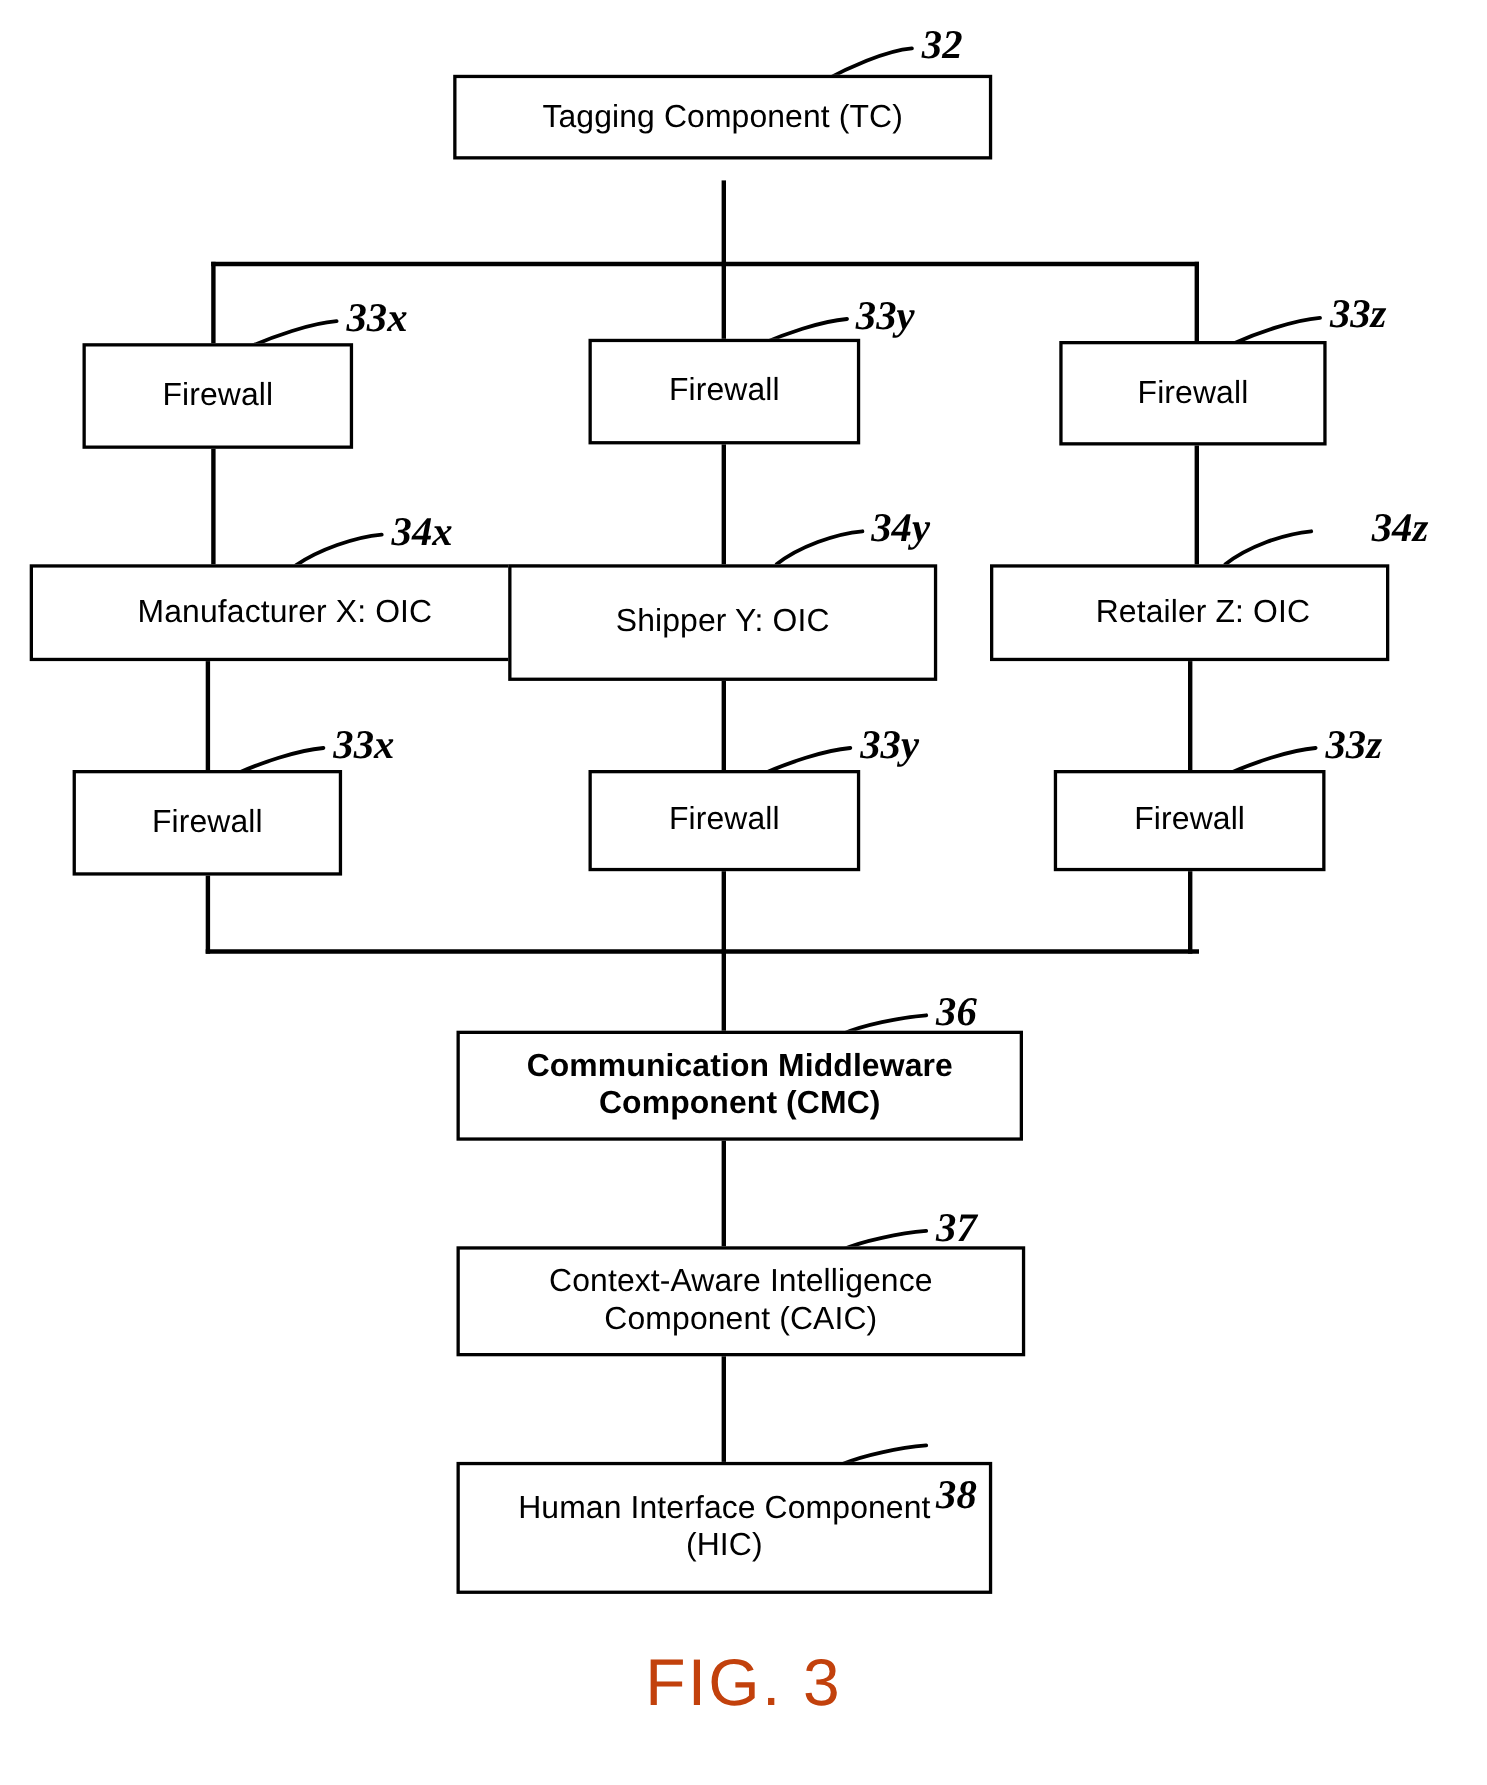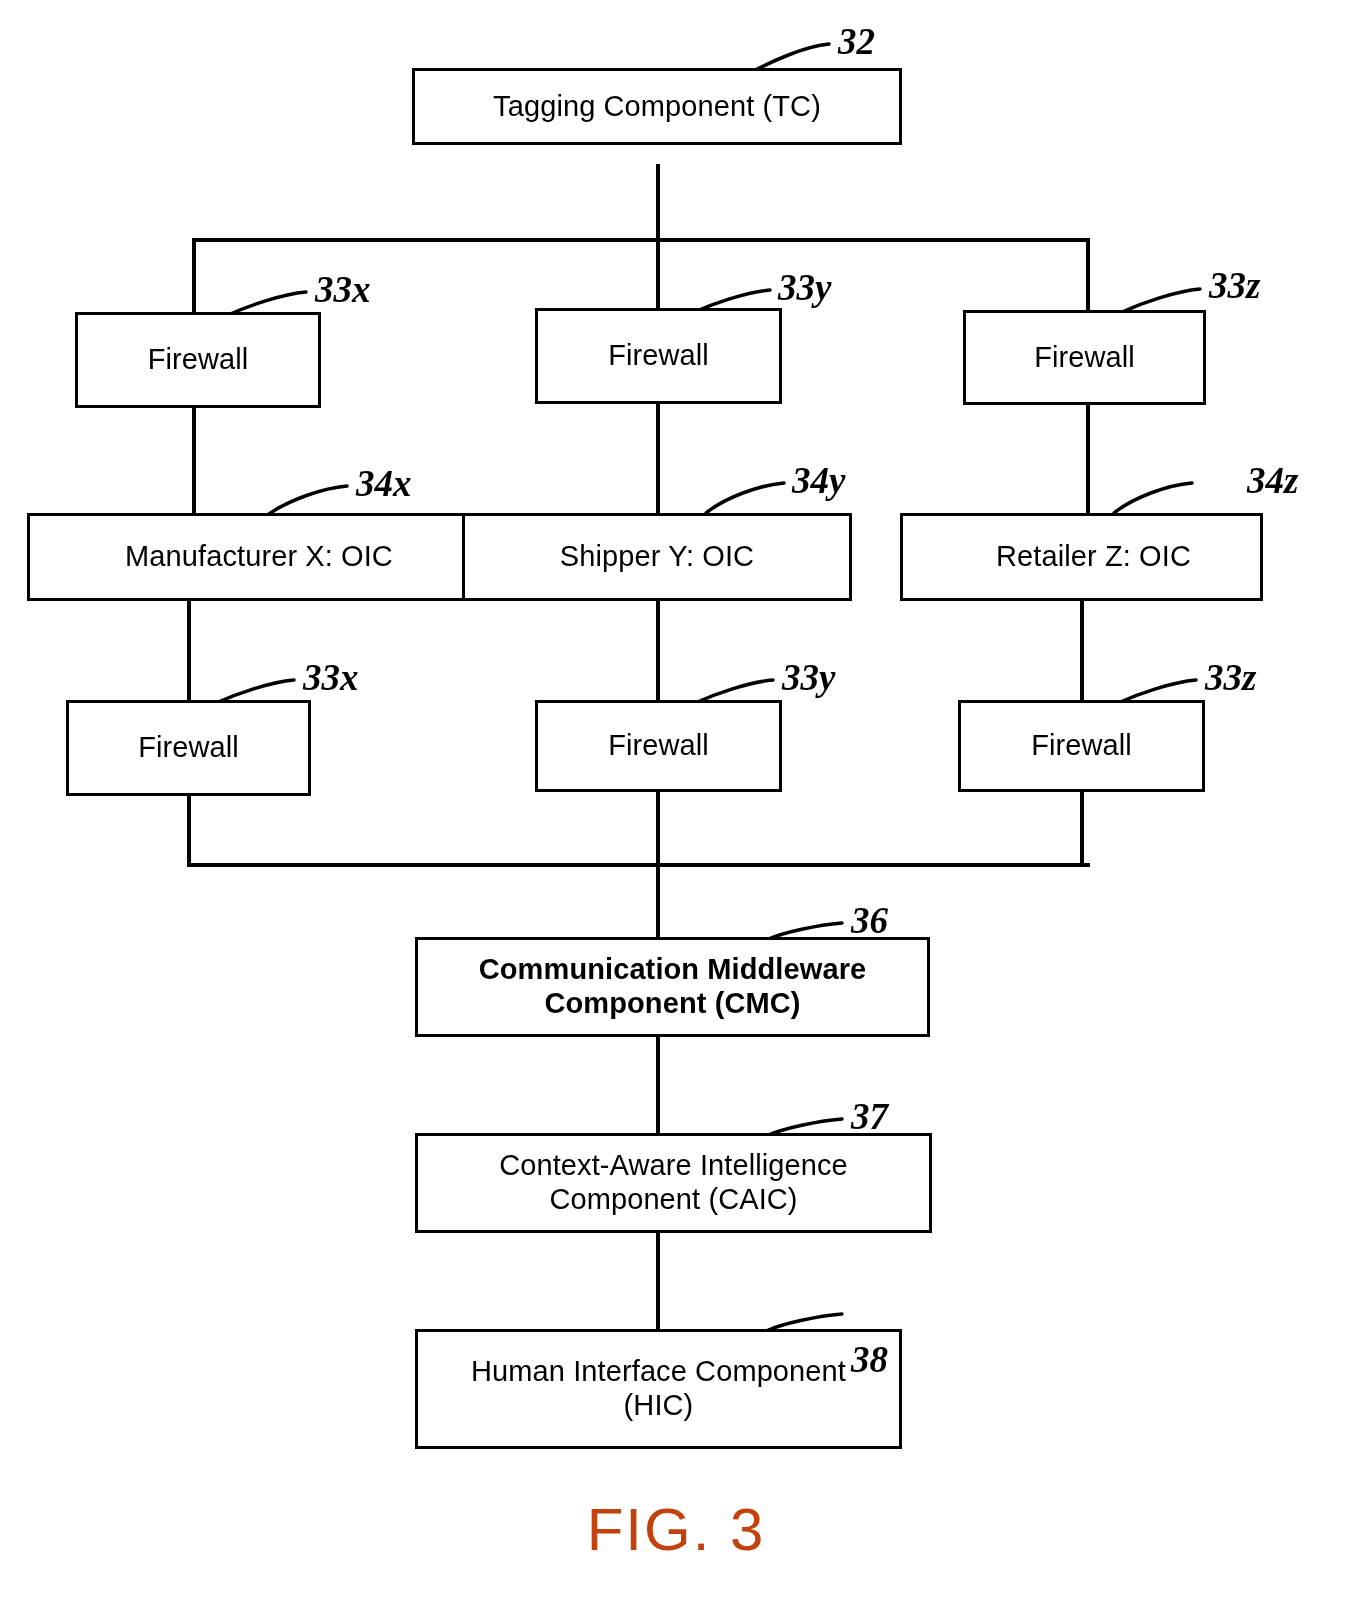--- a/index.html
+++ b/index.html
@@ -132,21 +132,21 @@
   </div>
 
   <div class="node-box" style="left:963px; top:310px; width:243px; height:95px;">
     <span class="node-label">Firewall</span>
   </div>
 
   <div class="node-box" style="left:27px; top:513px; width:464px; height:88px;">
     <span class="node-label">Manufacturer X: OIC</span>
   </div>
 
-  <div class="node-box" style="left:462px; top:513px; width:390px; height:88px;">
+  <div class="node-box" style="left:462px; top:513px; width:390px; height:106px;">
     <span class="node-label">Shipper Y: OIC</span>
   </div>
 
   <div class="node-box" style="left:900px; top:513px; width:363px; height:88px;padding-left:24px;">
     <span class="node-label">Retailer Z: OIC</span>
   </div>
 
   <div class="node-box" style="left:66px; top:700px; width:245px; height:96px;">
     <span class="node-label">Firewall</span>
   </div>

